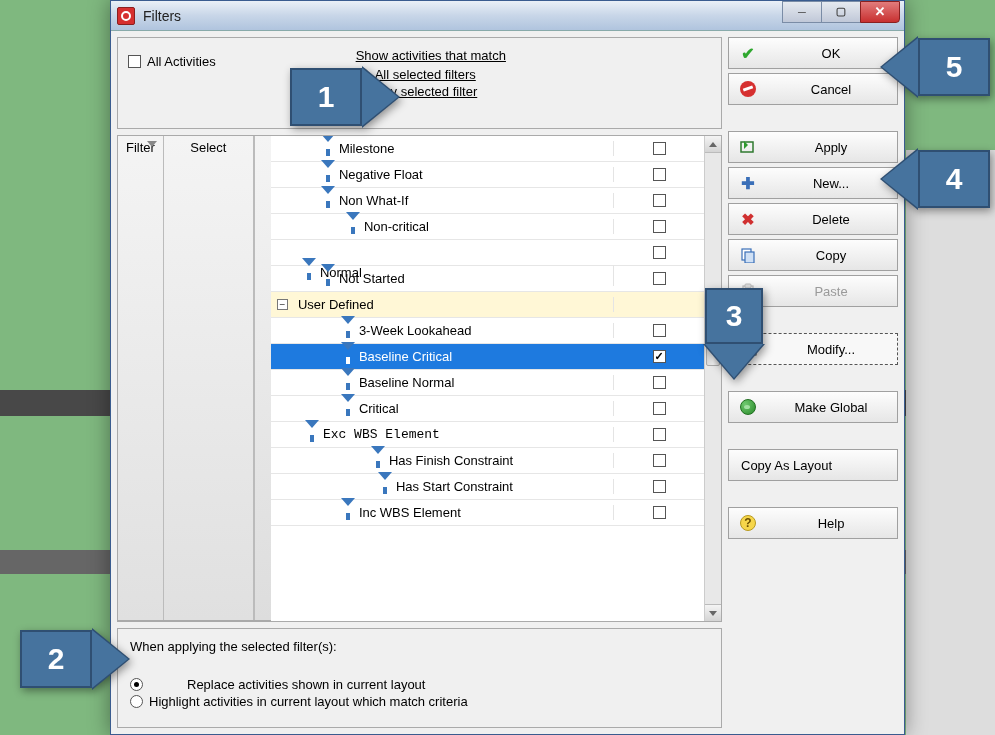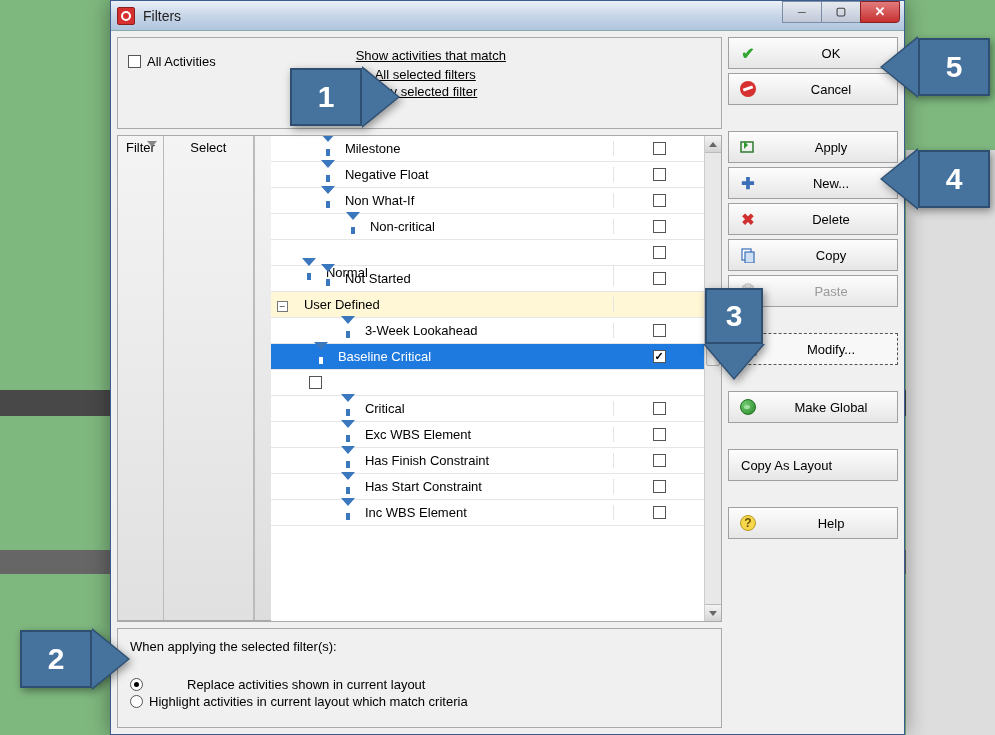--- a/index.html
+++ b/index.html
@@ -40,21 +40,21 @@
   .filter-rows { flex:1; overflow:hidden; font-size:13px; }
   .filter-scroll { width:17px; background:#e8e8e8; border-left:1px solid #ccc; position:relative;}
   .scroll-arrow { height:17px; background:linear-gradient(180deg,#f4f4f4,#d4d4d4); border-bottom:1px solid #bbb; display:flex; align-items:center; justify-content:center;}
   .scroll-arrow.down { position:absolute; bottom:0; left:0; right:0; border-top:1px solid #bbb; border-bottom:none;}
   .scroll-thumb { position:absolute; left:1px; right:1px; top:190px; height:40px; background:linear-gradient(90deg,#d8d8d8,#f0f0f0,#d8d8d8); border:1px solid #aaa; border-radius:2px;}
   .arrow-glyph { width:0;height:0;border-left:4px solid transparent;border-right:4px solid transparent;}
   .arrow-glyph.up{border-bottom:5px solid #666;}
   .arrow-glyph.down{border-top:5px solid #666;}
   
   .frow { display:flex; align-items:center; height:26px; border-bottom:1px solid #e6e6e6; background:#fff;}
-  .frow .name-cell { flex:1; display:flex; align-items:flex-end; padding-left:38px; gap:10px; border-right:1px solid #e4e4e4;}
+  .frow .name-cell { flex:1; display:flex; align-items:center; padding-left:38px; gap:4px; border-right:1px solid #e4e4e4;}
   .frow .select-cell { width:90px; display:flex; align-items:center; justify-content:center; }
   .frow.group { background:#fff7d6; }
   .frow.group .name-cell { padding-left:6px; font-size:13px;}
   .frow.selected { background:#1e7adf; color:#fff; }
   .frow.selected .name-cell { border-right:1px solid #1e7adf;}
   .frow.selected .funnel .stem{background:#fff;}
   .frow .cb { width:13px; height:13px; border:1px solid #555; background:#fff; display:flex;align-items:center;justify-content:center;}
   .frow .cb.checked::after{content:"✓"; font-size:11px; font-weight:bold; color:#000;}
   .plusminus { width:11px; height:11px; border:1px solid #777; background:#fff; display:flex; align-items:center; justify-content:center; font-size:10px; line-height:1; color:#333; margin-right:6px;}
   .funnel { width:14px; height:14px; position:relative; flex:none;}
@@ -215,62 +215,66 @@
               <div class="frow">
     <div class="name-cell" style="padding-left:70px;">
                   <span class="funnel"><span class="top"></span><span class="stem"></span></span>
                   <span>3-Week Lookahead</span>
                 </div>
     <div class="select-cell">
                   <span class="cb"></span>
                 </div>
   </div>
               <div class="frow selected">
-    <div class="name-cell" style="padding-left:43px;">
+    <div class="name-cell" style="padding-left:70px;">
                   <span class="funnel"><span class="top"></span><span class="stem"></span></span>
                   <span>Baseline Critical</span>
                 </div>
     <div class="select-cell">
                   <span class="cb checked"></span>
                 </div>
   </div>
               <div class="frow">
-    <div class="select-cell">
-                  <span class="cb"></span>
-                </div>
-  </div>
-              <div class="frow">
     <div class="name-cell" style="padding-left:70px;">
                   <span class="funnel"><span class="top"></span><span class="stem"></span></span>
+                  <span>Baseline Normal</span>
+                </div>
+    <div class="select-cell">
+                  <span class="cb"></span>
+                </div>
+  </div>
+              <div class="frow">
+    <div class="name-cell" style="padding-left:70px;">
+                  <span class="funnel"><span class="top"></span><span class="stem"></span></span>
                   <span>Critical</span>
                 </div>
     <div class="select-cell">
                   <span class="cb"></span>
                 </div>
   </div>
               <div class="frow">
-    <div class="name-cell" style="padding-left:70px;">
+    <div class="name-cell" style="padding-left:34px;font-family:Liberation Mono, monospace;">
                   <span class="funnel"><span class="top"></span><span class="stem"></span></span>
                   <span>Exc WBS Element</span>
                 </div>
     <div class="select-cell">
                   <span class="cb"></span>
                 </div>
   </div>
               <div class="frow">
-    <div class="name-cell" style="padding-left:70px;">
+    <div class="name-cell" style="padding-left:100px;">
                   <span class="funnel"><span class="top"></span><span class="stem"></span></span>
                   <span>Has Finish Constraint</span>
                 </div>
     <div class="select-cell">
                   <span class="cb"></span>
                 </div>
   </div>
               <div class="frow">
-    <div class="name-cell" style="padding-left:70px;">
+    <div class="name-cell" style="padding-left:107px;">
                   <span class="funnel"><span class="top"></span><span class="stem"></span></span>
                   <span>Has Start Constraint</span>
                 </div>
     <div class="select-cell">
                   <span class="cb"></span>
                 </div>
   </div>
               <div class="frow">
     <div class="name-cell" style="padding-left:70px;">
                   <span class="funnel"><span class="top"></span><span class="stem"></span></span>

